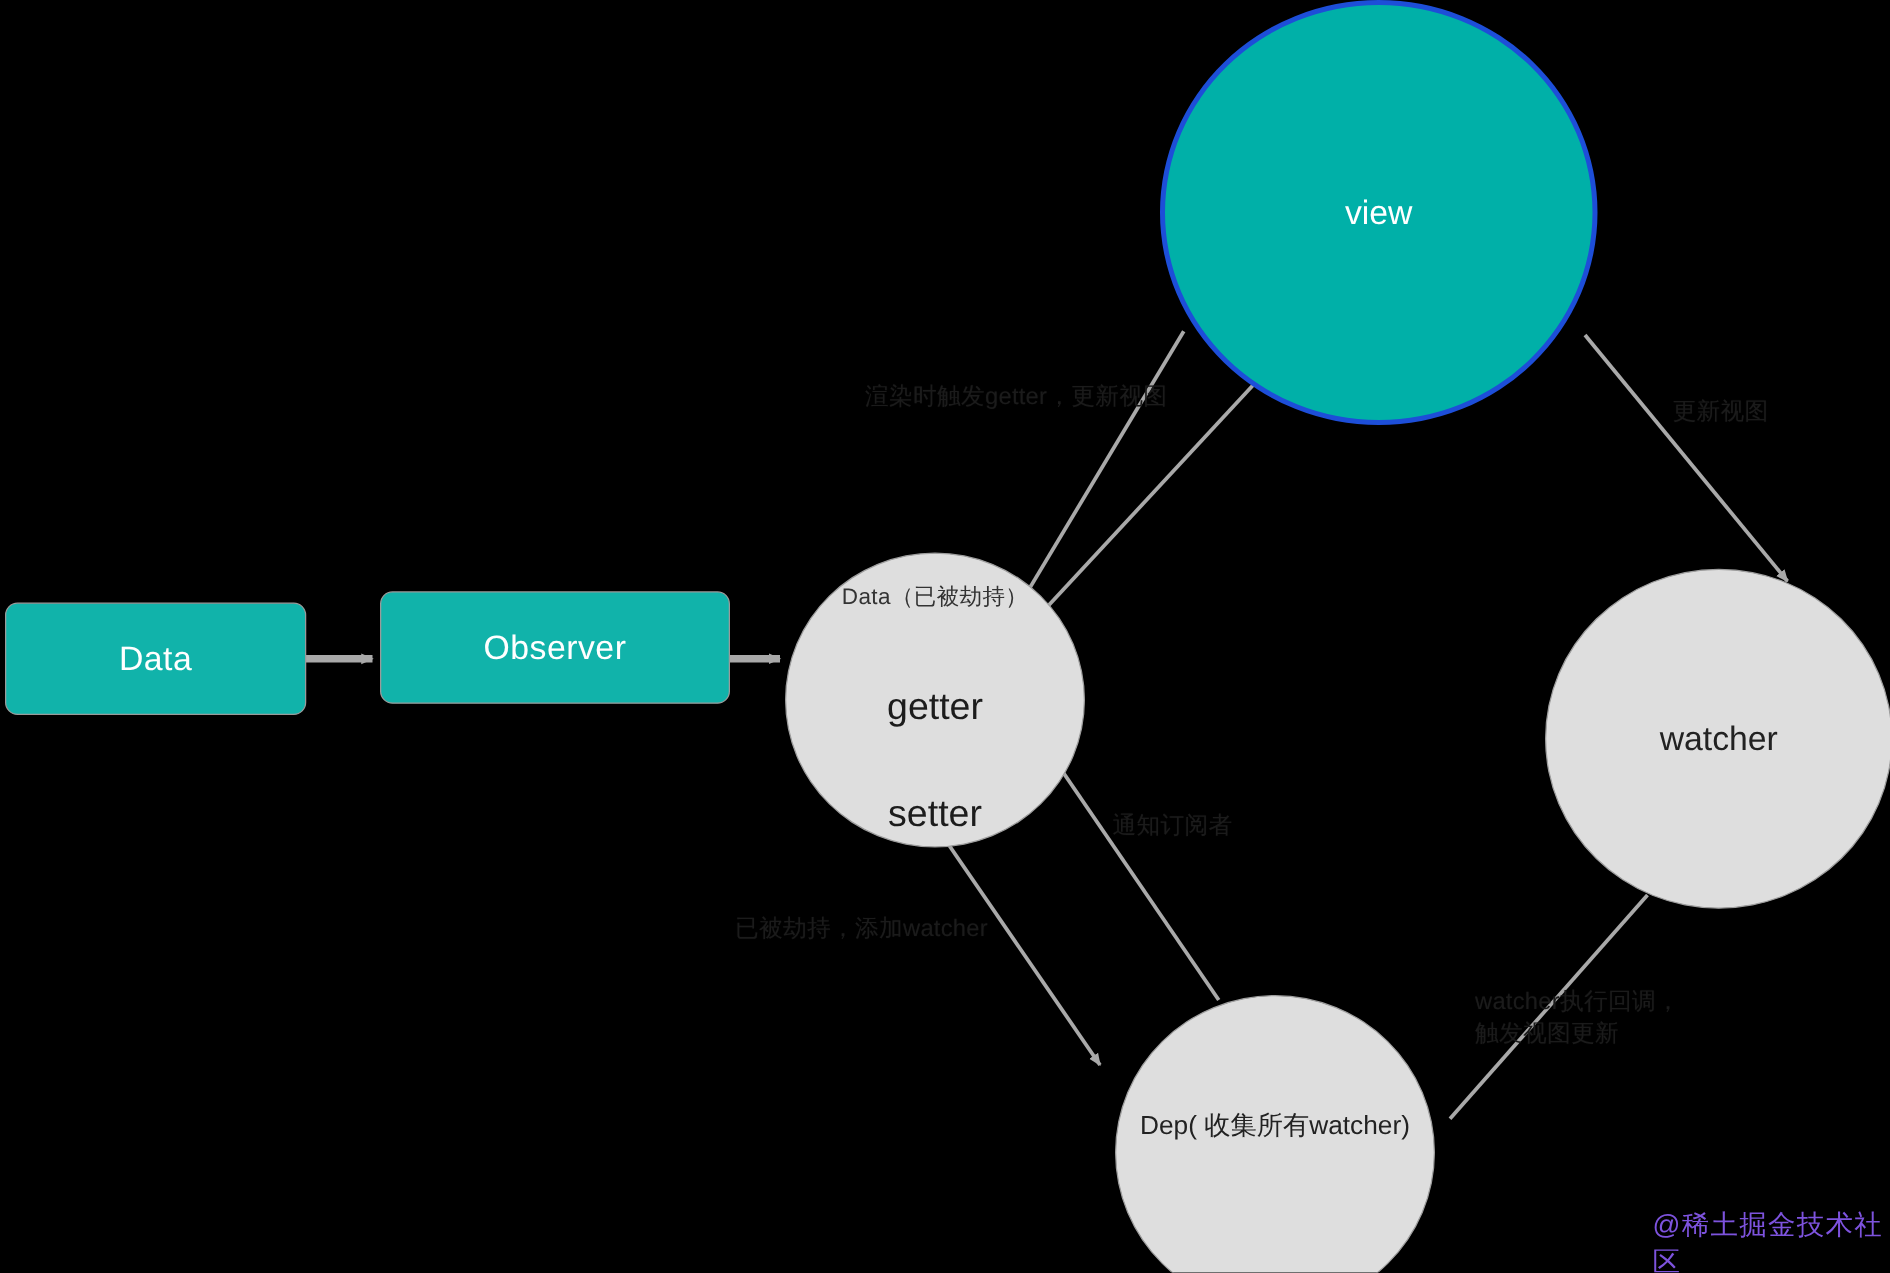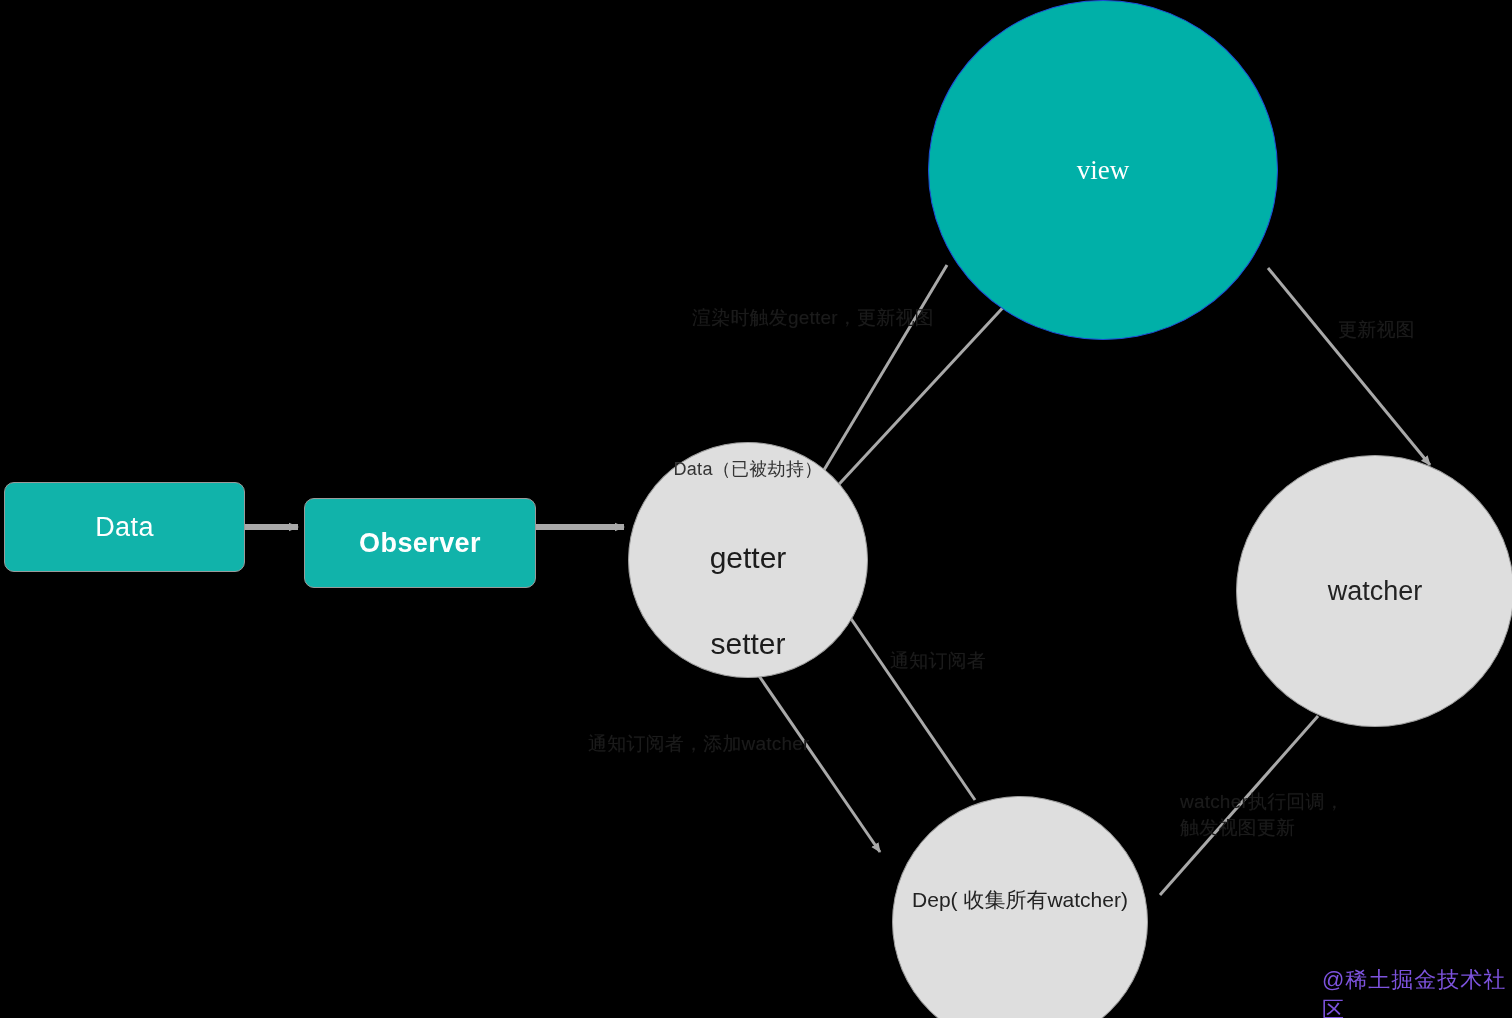--- a/index.html
+++ b/index.html
@@ -40,39 +40,38 @@
   .box-node {
     background: #11b3aa;
     border: 1px solid #9a9a9a;
     border-radius: 10px;
     color: #ffffff;
     font-size: 27px;
     letter-spacing: 0.4px;
   }
   .circle-teal {
     background: #00b0a8;
-    border: 1px solid #1d4ed8;
+    border: 4px solid #1d4ed8;
     border-radius: 50%;
     color: #ffffff;
     font-size: 27px;
-    font-family: Liberation Serif, serif;
   }
   .circle-gray {
     background: #dedede;
     border: 1px solid #9e9e9e;
     border-radius: 50%;
     color: #222222;
     font-size: 27px;
   }
   .circle-gray.small-label {
     font-size: 21px;
   }
   .data-circle {
     flex-direction: column;
-    justify-content: flex-end;
+    justify-content: flex-start;
     padding-top: 22px;
   }
   .data-circle .cap {
     font-size: 18px;
     color: #333333;
     margin-bottom: 24px;
     letter-spacing: 0.3px;
   }
   .data-circle .slot {
     font-size: 30px;
@@ -140,21 +139,21 @@
 
     <g>
       <line x1="1318" y1="716" x2="1160" y2="895" stroke="#a9a9a9" stroke-width="3"></line>
     </g>
   </svg>
 
   <div class="node box-node" style="left:4px; top:482px; width:241px; height:90px;">
     <span>Data</span>
   </div>
 
-  <div class="node box-node" style="left:304px; top:498px; width:232px; height:90px;font-weight:bold;">
+  <div class="node box-node" style="left:304px; top:473px; width:280px; height:90px;">
     <span>Observer</span>
   </div>
 
   <div class="node circle-teal" style="left:928px; top:0px; width:350px; height:340px;">
     <span>view</span>
   </div>
 
   <div class="node circle-gray" style="left:1236px; top:455px; width:278px; height:272px;">
     <span>watcher</span>
   </div>
@@ -169,20 +168,20 @@
     <span class="slot">setter</span>
   </div>
 
   <div class="edge-label" style="left:692px; top:305px;">渲染时触发getter，更新视图</div>
 
 
   <div class="edge-label" style="left:1338px; top:317px;">更新视图</div>
 
   <div class="edge-label" style="left:890px; top:648px;font-family:Liberation Serif, serif;">通知订阅者</div>
 
-  <div class="edge-label" style="left:588px; top:731px;">通知订阅者，添加watcher</div>
+  <div class="edge-label" style="left:588px; top:731px;">已被劫持，添加watcher</div>
 
   <div class="edge-label" style="left:1180px; top:789px;">watcher执行回调，
 触发视图更新</div>
 
   <div class="watermark" style="left:1322px; top:965px;">@稀土掘金技术社区</div>
 
 </div>
 
 </body></html>

